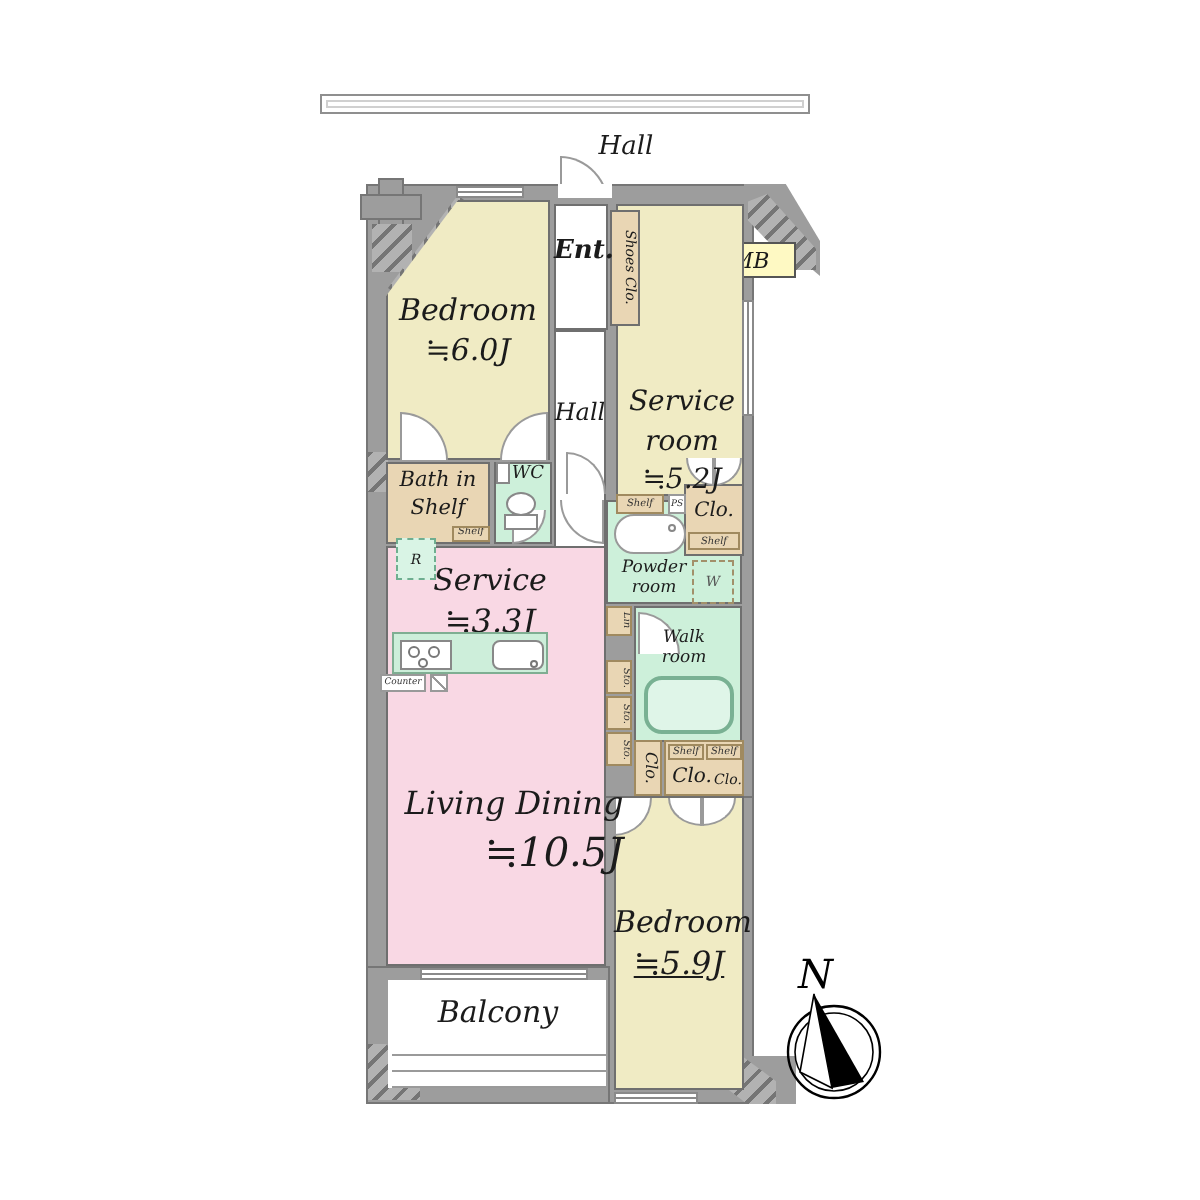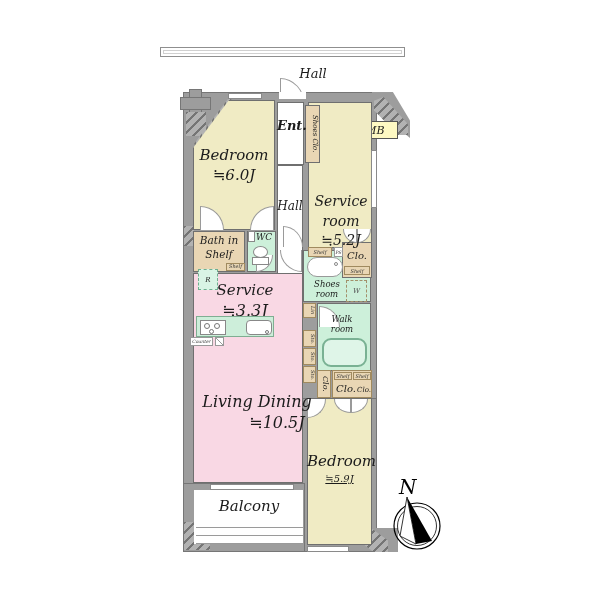--- a/index.html
+++ b/index.html
@@ -113,29 +113,29 @@
   <div class="a fixbox tinytxt" style="left:226px;top:263px;width:19px;height:8px;">
     <span>Shelf</span>
   </div>
   <div class="a lbl" style="left:252px;top:232px;width:24px;font-size:9px;">WC</div>
   <div class="a lbl" style="left:208px;top:281px;width:74px;">
     <div style="font-size:15px;">Service</div>
     <div style="font-size:16px;">≒3.3J</div>
   </div>
   <div class="a lbl" style="left:195px;top:392px;width:124px;">
     <div style="font-size:16px;">Living Dining</div>
-    <div style="font-size:16px;margin-left:40px;">≒10.5J</div>
+    <div style="font-size:20px;margin-left:40px;">≒10.5J</div>
   </div>
   <div class="a lbl" style="left:307px;top:452px;width:65px;">
     <div style="font-size:15px;">Bedroom</div>
-    <div style="font-size:10px;text-decoration:underline;">≒5.9J</div>
+    <div style="font-size:16px;text-decoration:underline;">≒5.9J</div>
   </div>
   <div class="a lbl" style="left:207px;top:497px;width:84px;font-size:15px;">Balcony</div>
   <div class="a lbl" style="left:305px;top:279px;width:44px;font-size:8.5px;line-height:1.2;">
-    <div>Shoes</div>
+    <div>Powder</div>
     <div>room</div>
   </div>
   <div class="a lbl" style="left:321px;top:314px;width:42px;font-size:8.5px;line-height:1.2;">
     <div>Walk</div>
     <div>room</div>
   </div>
 
   <div class="a fixbox tinytxt" style="left:308px;top:247px;width:24px;height:10px;line-height:9px;">
     <span>Shelf</span>
   </div>

